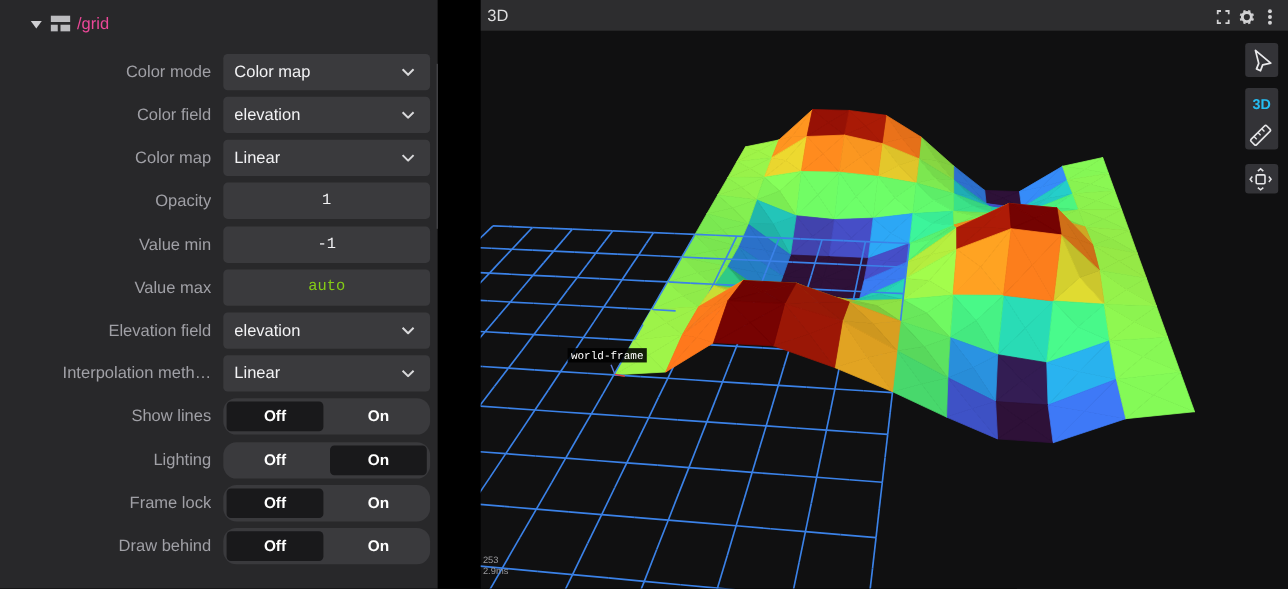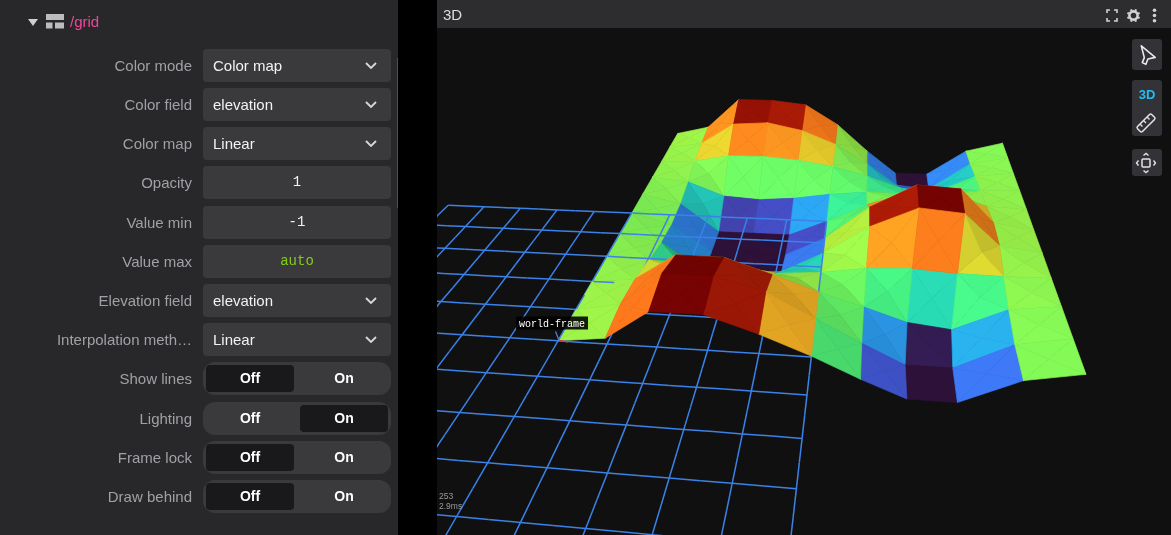--- a/index.html
+++ b/index.html
@@ -14,21 +14,21 @@
 .half.sel::before { content:""; position:absolute; left:3px; right:3px; top:3px; bottom:3px; background:#19191b; border-radius:4px; }
 #hdr { position:absolute; left:0; top:0; width:398px; height:42px; }
 #caret { position:absolute; left:28px; top:19px; width:0; height:0; border-left:5px solid transparent; border-right:5px solid transparent; border-top:7px solid #cfcfd2; }
 #gicon { position:absolute; left:46px; top:14px; }
 #gname { position:absolute; left:70px; top:13px; font-size:15px; color:#ec4899; }
 #sb { position:absolute; left:397px; top:58px; width:2px; height:150px; background:#505054; }
 #gap { position:absolute; left:398px; top:0; width:39px; height:535px; background:#000; }
 #bar { position:absolute; left:437px; top:0; width:734px; height:28px; background:#2d2d2f; }
 #bar3d { position:absolute; left:6px; top:6px; font-size:15px; color:#dededf; }
 .tbtn { position:absolute; background:#333337; border-radius:3px; }
-#stats { position:absolute; left:439px; top:492px; font-size:8.5px; color:#9a9a9e; line-height:9.5px; font-family:"Liberation Sans",sans-serif; }
+#stats { position:absolute; left:439px; top:505px; font-size:8.5px; color:#9a9a9e; line-height:9.5px; font-family:"Liberation Sans",sans-serif; }
 </style></head>
 <body>
 <div id="panel">
   <div id="hdr">
     <div id="caret"></div>
     <svg id="gicon" width="18" height="15" viewBox="0 0 18 15">
       <rect x="0" y="0" width="18" height="6" fill="#bcbcbf"></rect>
       <rect x="0" y="8.5" width="6.5" height="6" fill="#bcbcbf"></rect>
       <rect x="9" y="8.5" width="9" height="6" fill="#bcbcbf"></rect>
     </svg>

